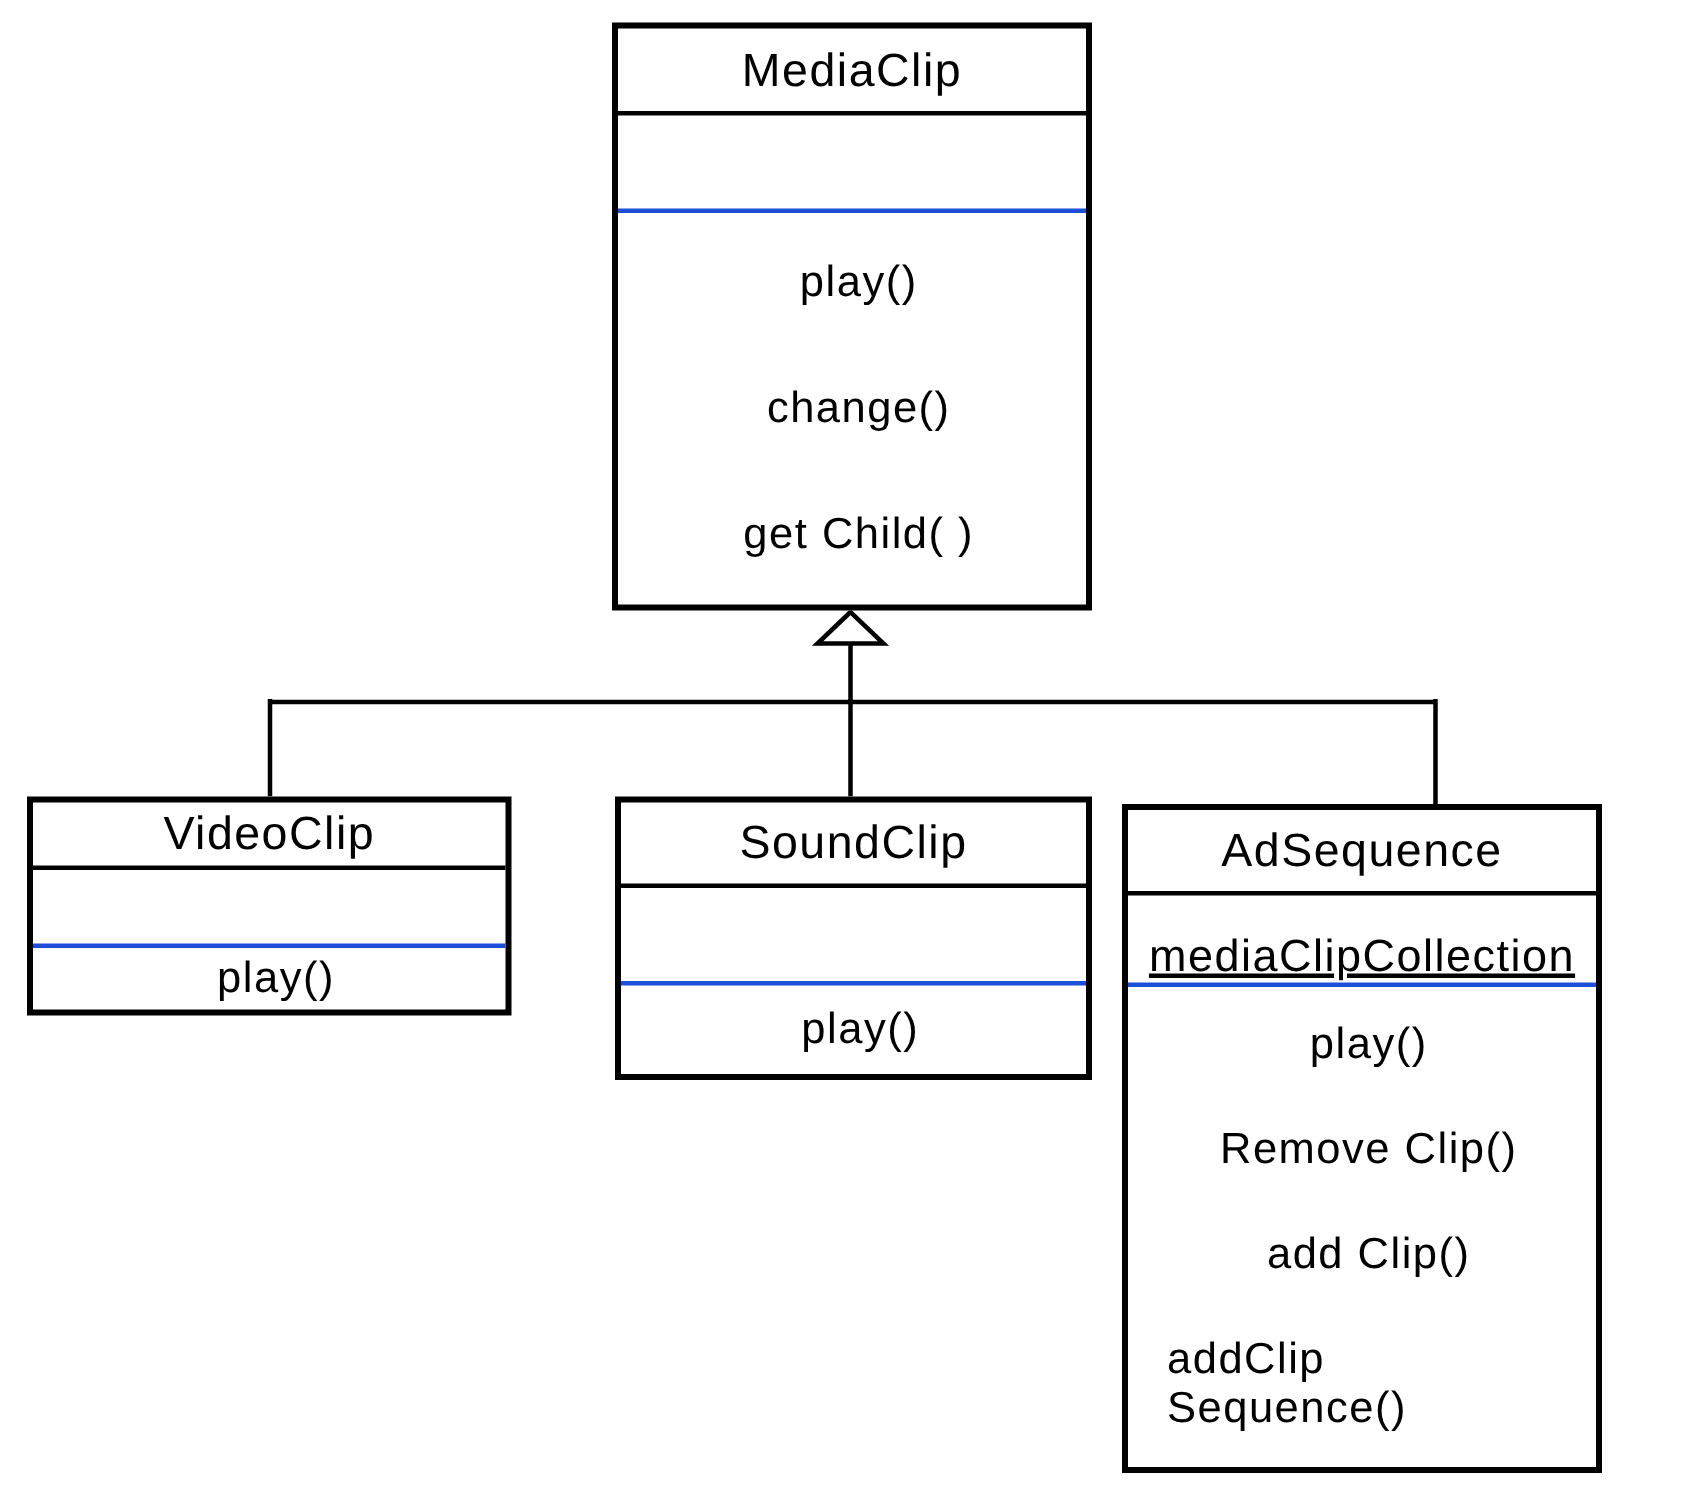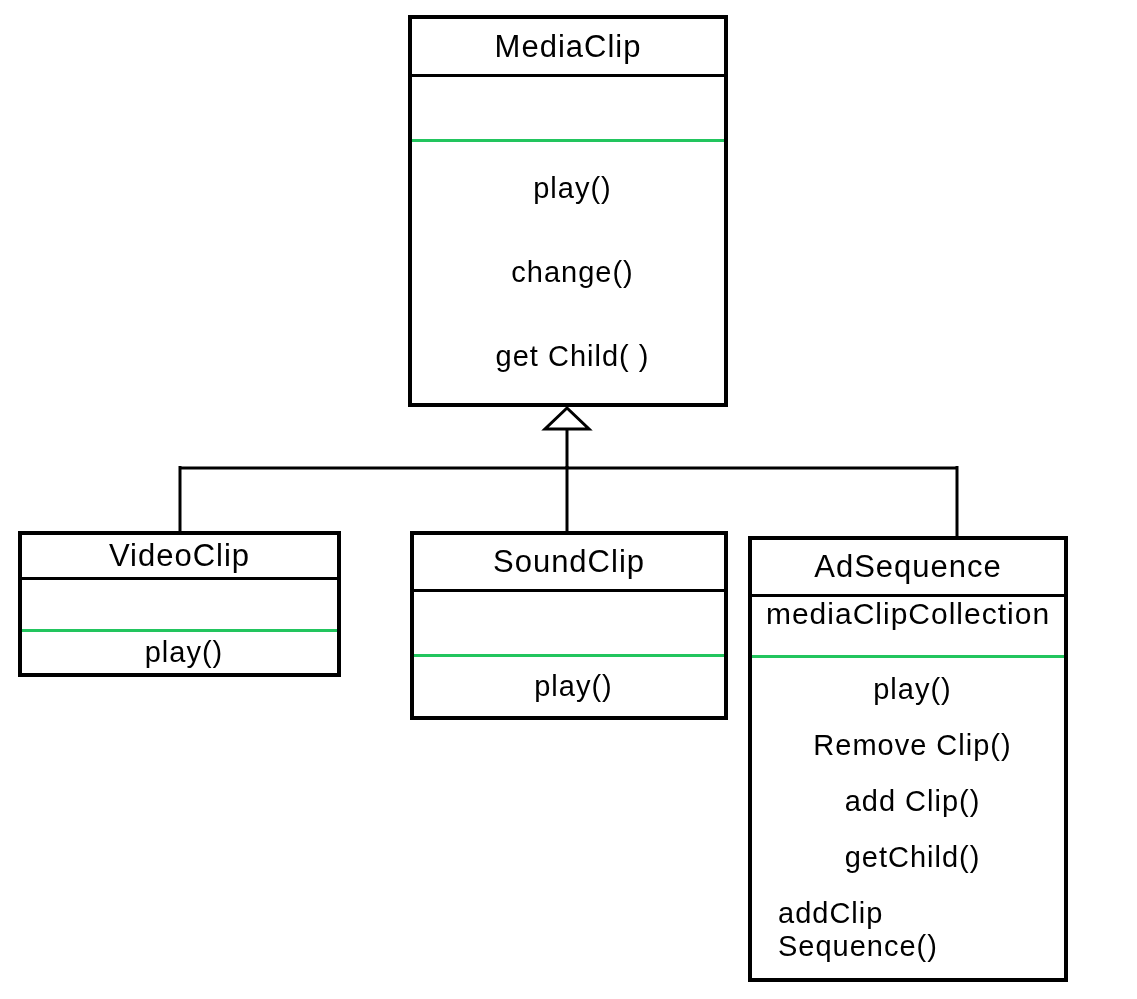--- a/index.html
+++ b/index.html
@@ -35,26 +35,27 @@
     box-sizing: border-box;
     border-bottom: 3px solid #000000;
     display: flex;
     align-items: center;
     justify-content: center;
     font-size: 31px;
     letter-spacing: 1px;
   }
   .compartment-attrs {
     box-sizing: border-box;
-    border-bottom: 3px solid #22c55e;
+    border-bottom: 3px solid #1d4ed8;
     display: flex;
-    align-items: flex-start;
+    align-items: flex-end;
     justify-content: center;
     font-size: 30px;
     letter-spacing: 1px;
+    text-decoration: underline;
   }
   .compartment-methods {
     box-sizing: border-box;
     flex: 1;
     display: flex;
     flex-direction: column;
     justify-content: space-around;
     padding: 4px 17px 4px 26px;
     align-items: center;
   }
@@ -123,18 +124,17 @@
 
   <div class="class-box" id="box-adsequence">
     <div class="compartment-title">AdSequence</div>
     <div class="compartment-attrs">
       <span>mediaClipCollection</span>
     </div>
     <div class="compartment-methods">
       <div class="method-row">play()</div>
       <div class="method-row">Remove Clip()</div>
       <div class="method-row">add Clip()</div>
-      <div class="method-row">getChild()</div>
       <div class="method-row">addClip Sequence()</div>
     </div>
   </div>
 
 </div>
 
 </body></html>

